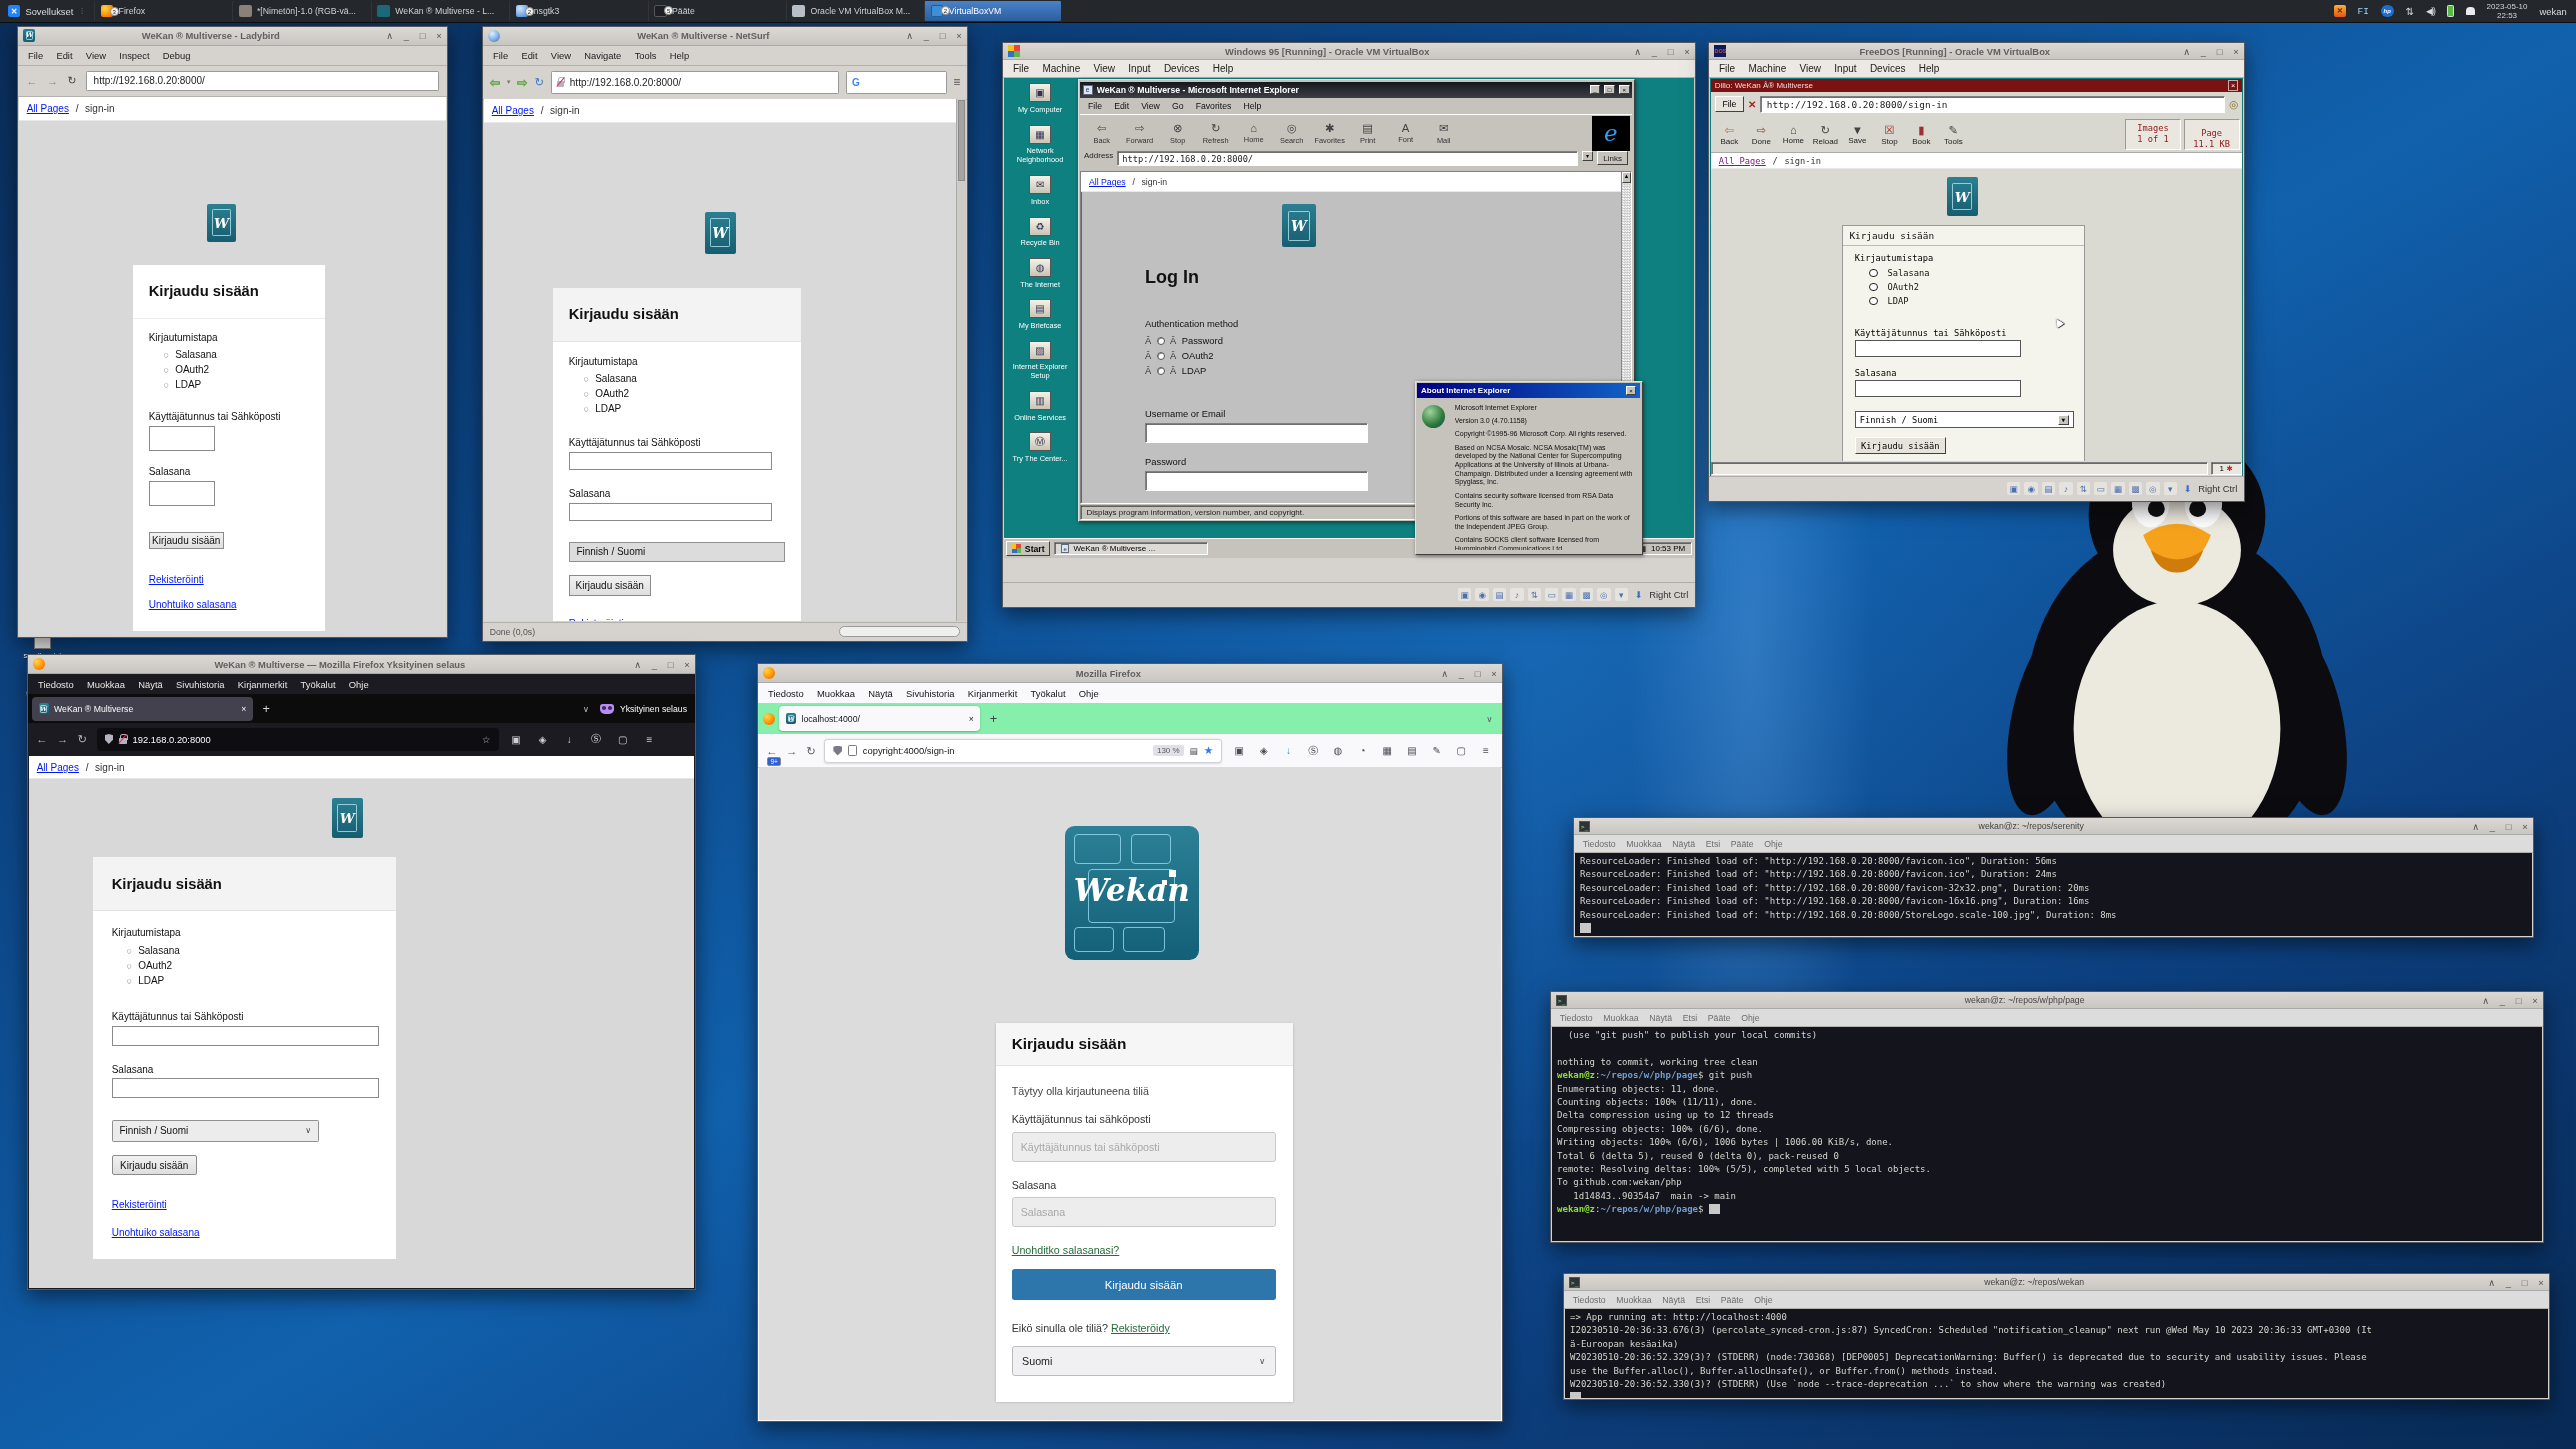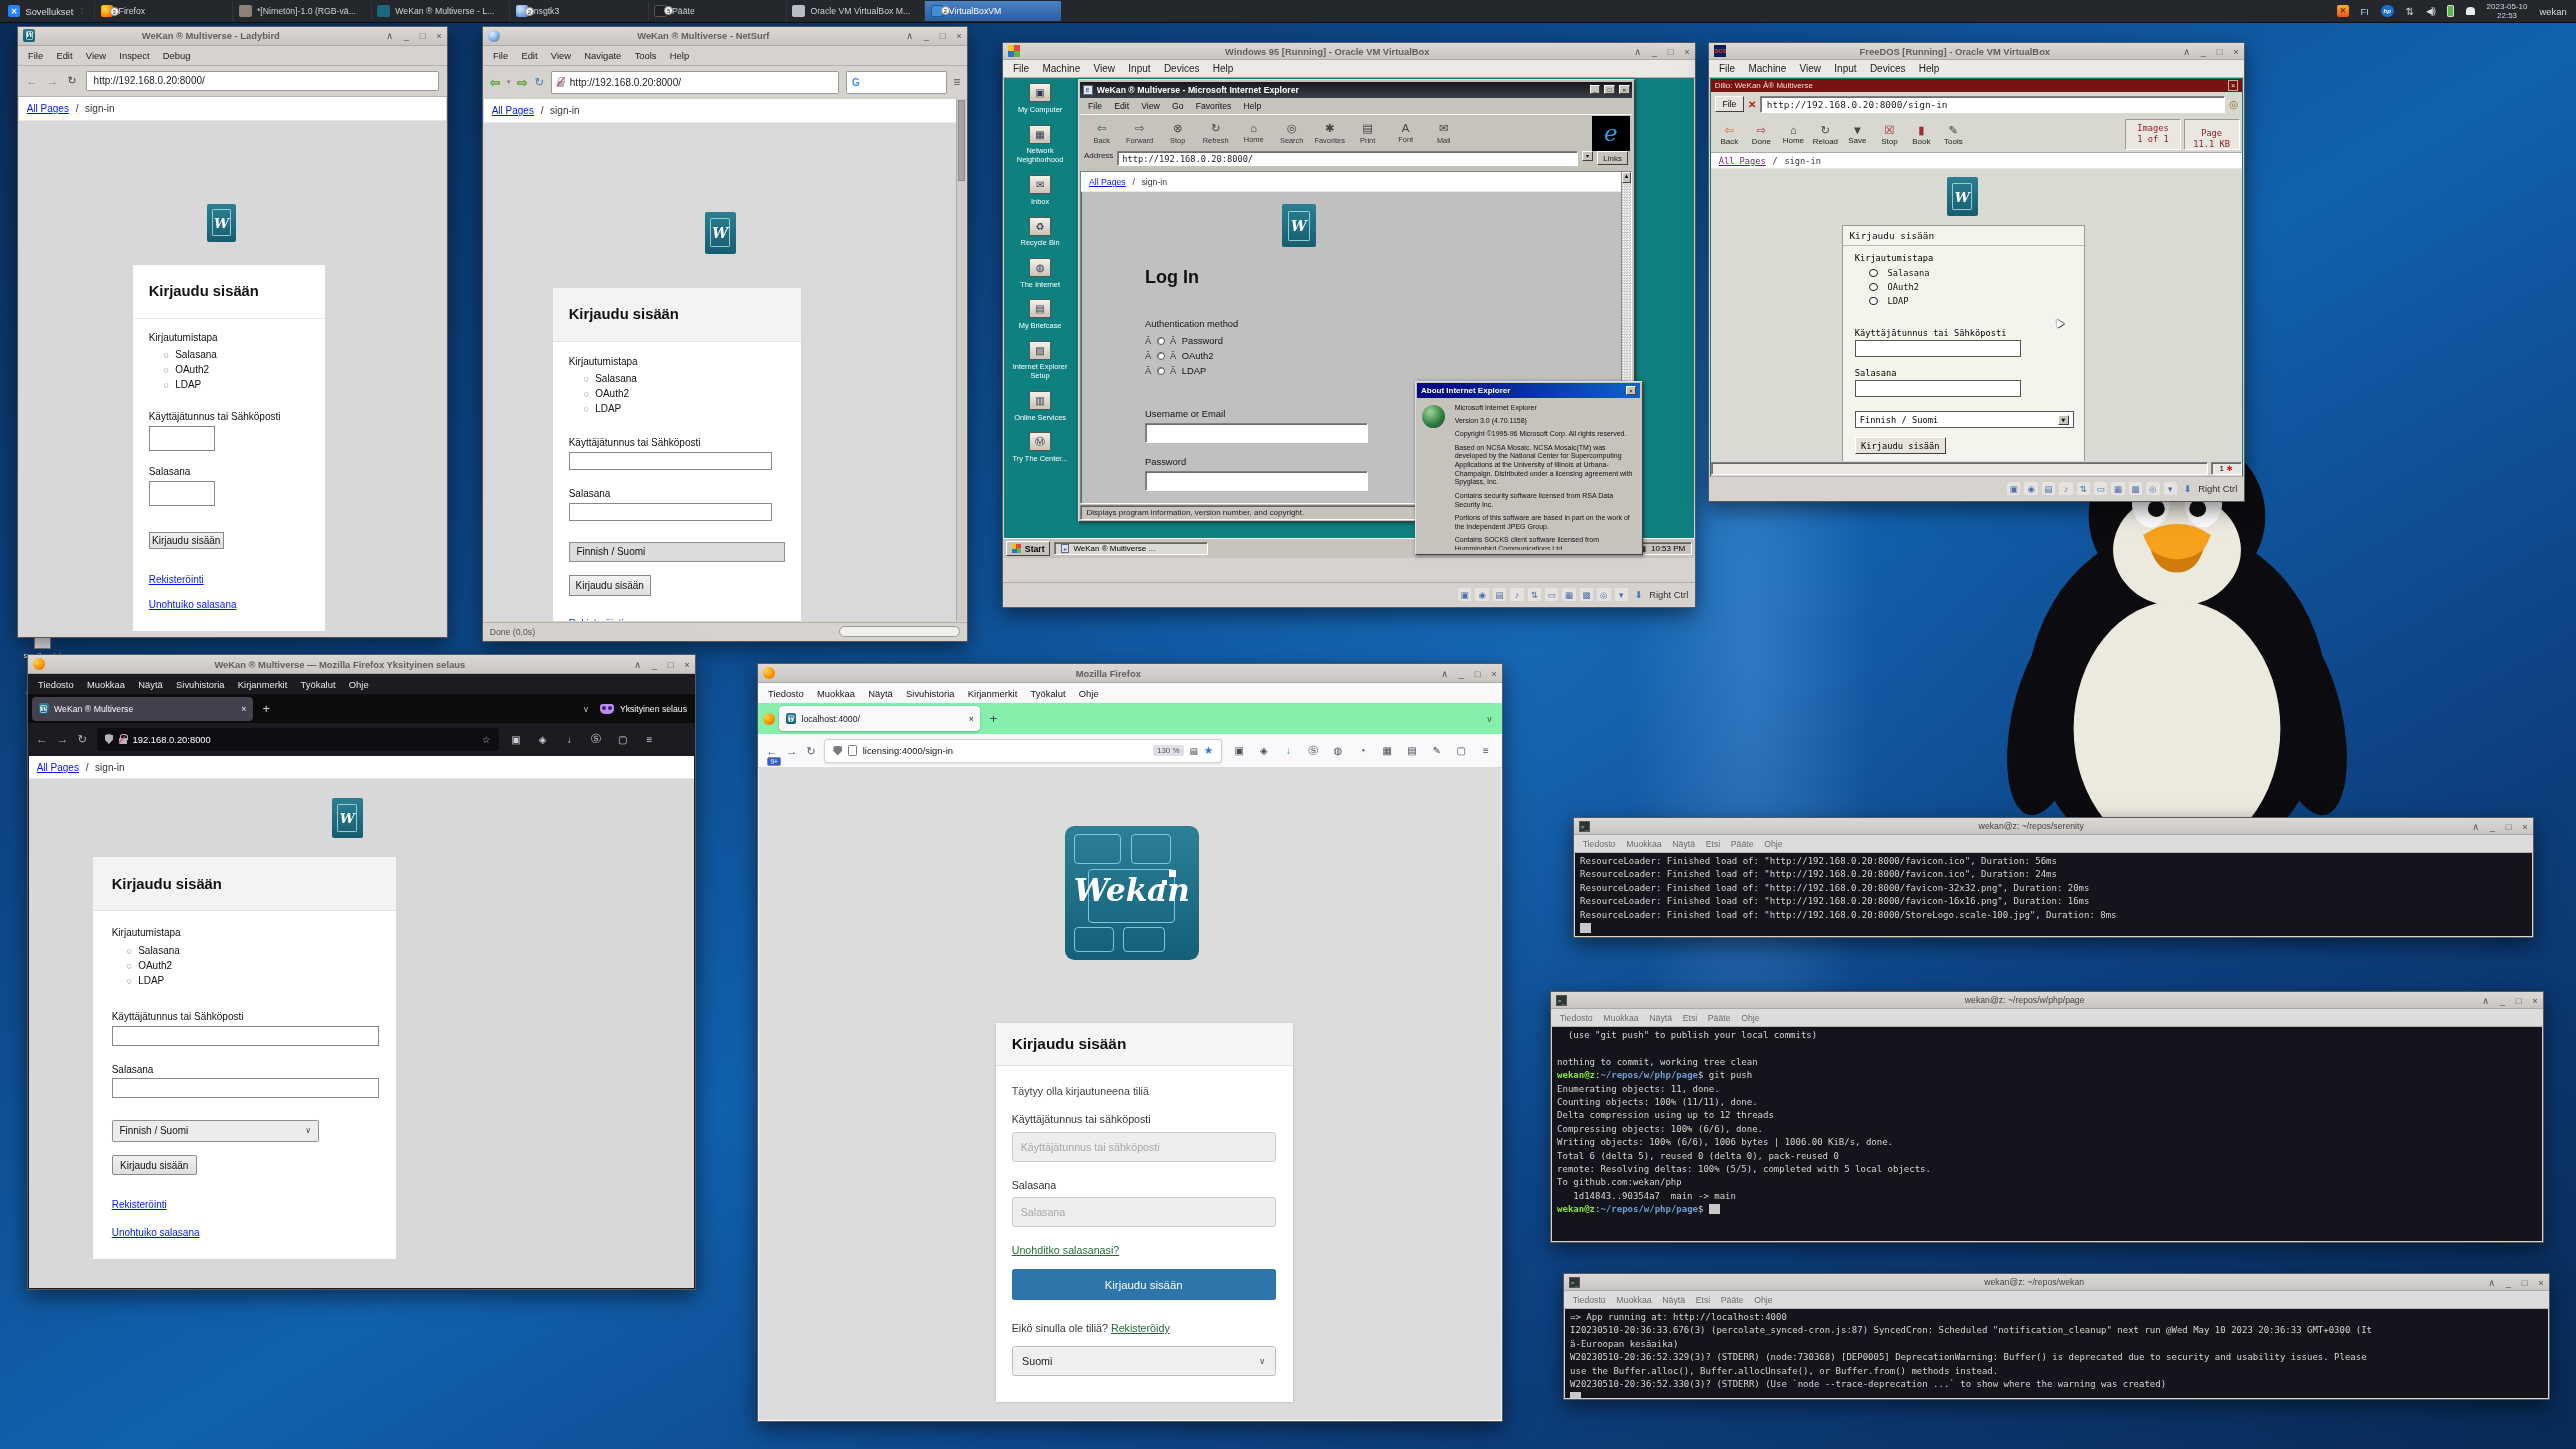--- a/index.html
+++ b/index.html
@@ -817,21 +817,21 @@
     <span style="color:#3f3f46;font-size:12.7px;margin-left:9.4px">+</span>
     <span style="margin-left:auto;margin-right:9.4px;color:#5b5b66;font-size:8.7px">∨</span>
   </div>
   <div class="ffm-nav" style="top:70px;height:34px">
     <span class="navgl">←</span>
     <span class="navgl">→</span>
     <span class="navgl">↻</span>
     <div class="ffm-url">
       <span class="ishield" style="background:#7a7a85"></span>
       <span style="width:8.7px;height:10.7px;border:1px solid #7a7a85;border-radius:1.3px"></span>
-      <span style="flex:1">licensing:4000/sign-in</span>
+      <span style="flex:1">copyright:4000/sign-in</span>
       <span class="zbadge">130 %</span>
       <span style="color:#3f3f46;font-size:8.7px">▤</span>
       <span style="color:#2f7ae5;font-size:10.7px">★</span>
     </div>
     <div style="display:flex;gap:8.7px;align-items:center">
           <span class="nic">▣</span>
           <span class="nic">◈</span>
           <span class="nic dl">↓</span>
           <span class="nic">Ⓢ</span>
           <span class="nic">◍</span>
@@ -984,21 +984,21 @@
     </div>
         <div class="tkbtn active">
       <span class="tkico ic-vboxvm">
             <span class="badge">2</span>
           </span>
       <span class="lb">VirtualBoxVM</span>
     </div>
       </div>
   <div id="tray">
     <span style="width:11.4px;height:11.4px;background:linear-gradient(#f7b32b,#e4541f);border-radius:2px;color:#7a1a00;font-size:7.4px;font-weight:bold;display:flex;align-items:center;justify-content:center">✕</span>
-    <span style="color:#9fd0f5;font-family:Liberation Sans, sans-serif">FI</span>
+    <span style="color:#9fd0f5;font-family:Liberation Mono, monospace">FI</span>
     <span style="width:12.7px;height:12.7px;border-radius:50%;background:#1b6fd0;color:#fff;font-size:6px;font-style:italic;font-weight:bold;display:flex;align-items:center;justify-content:center">hp</span>
     <span style="font-size:10px">⇅</span>
     <span style="font-size:8.7px;letter-spacing:-1.3px">◀))</span>
     <span style="width:7.4px;height:11.4px;background:#58b944;border:0.7px solid #d9dde2;border-radius:1.3px"></span>
     <span style="width:8.7px;height:8.7px;background:#e8eaed;border-radius:4px 4px 0.7px 0.7px;position:relative"></span>
     <span class="dt"><span>2023-05-10</span><br><span>22:53</span></span>
     <span style="font-size:9.4px">wekan</span>
   </div>
 </div>
 </div>

